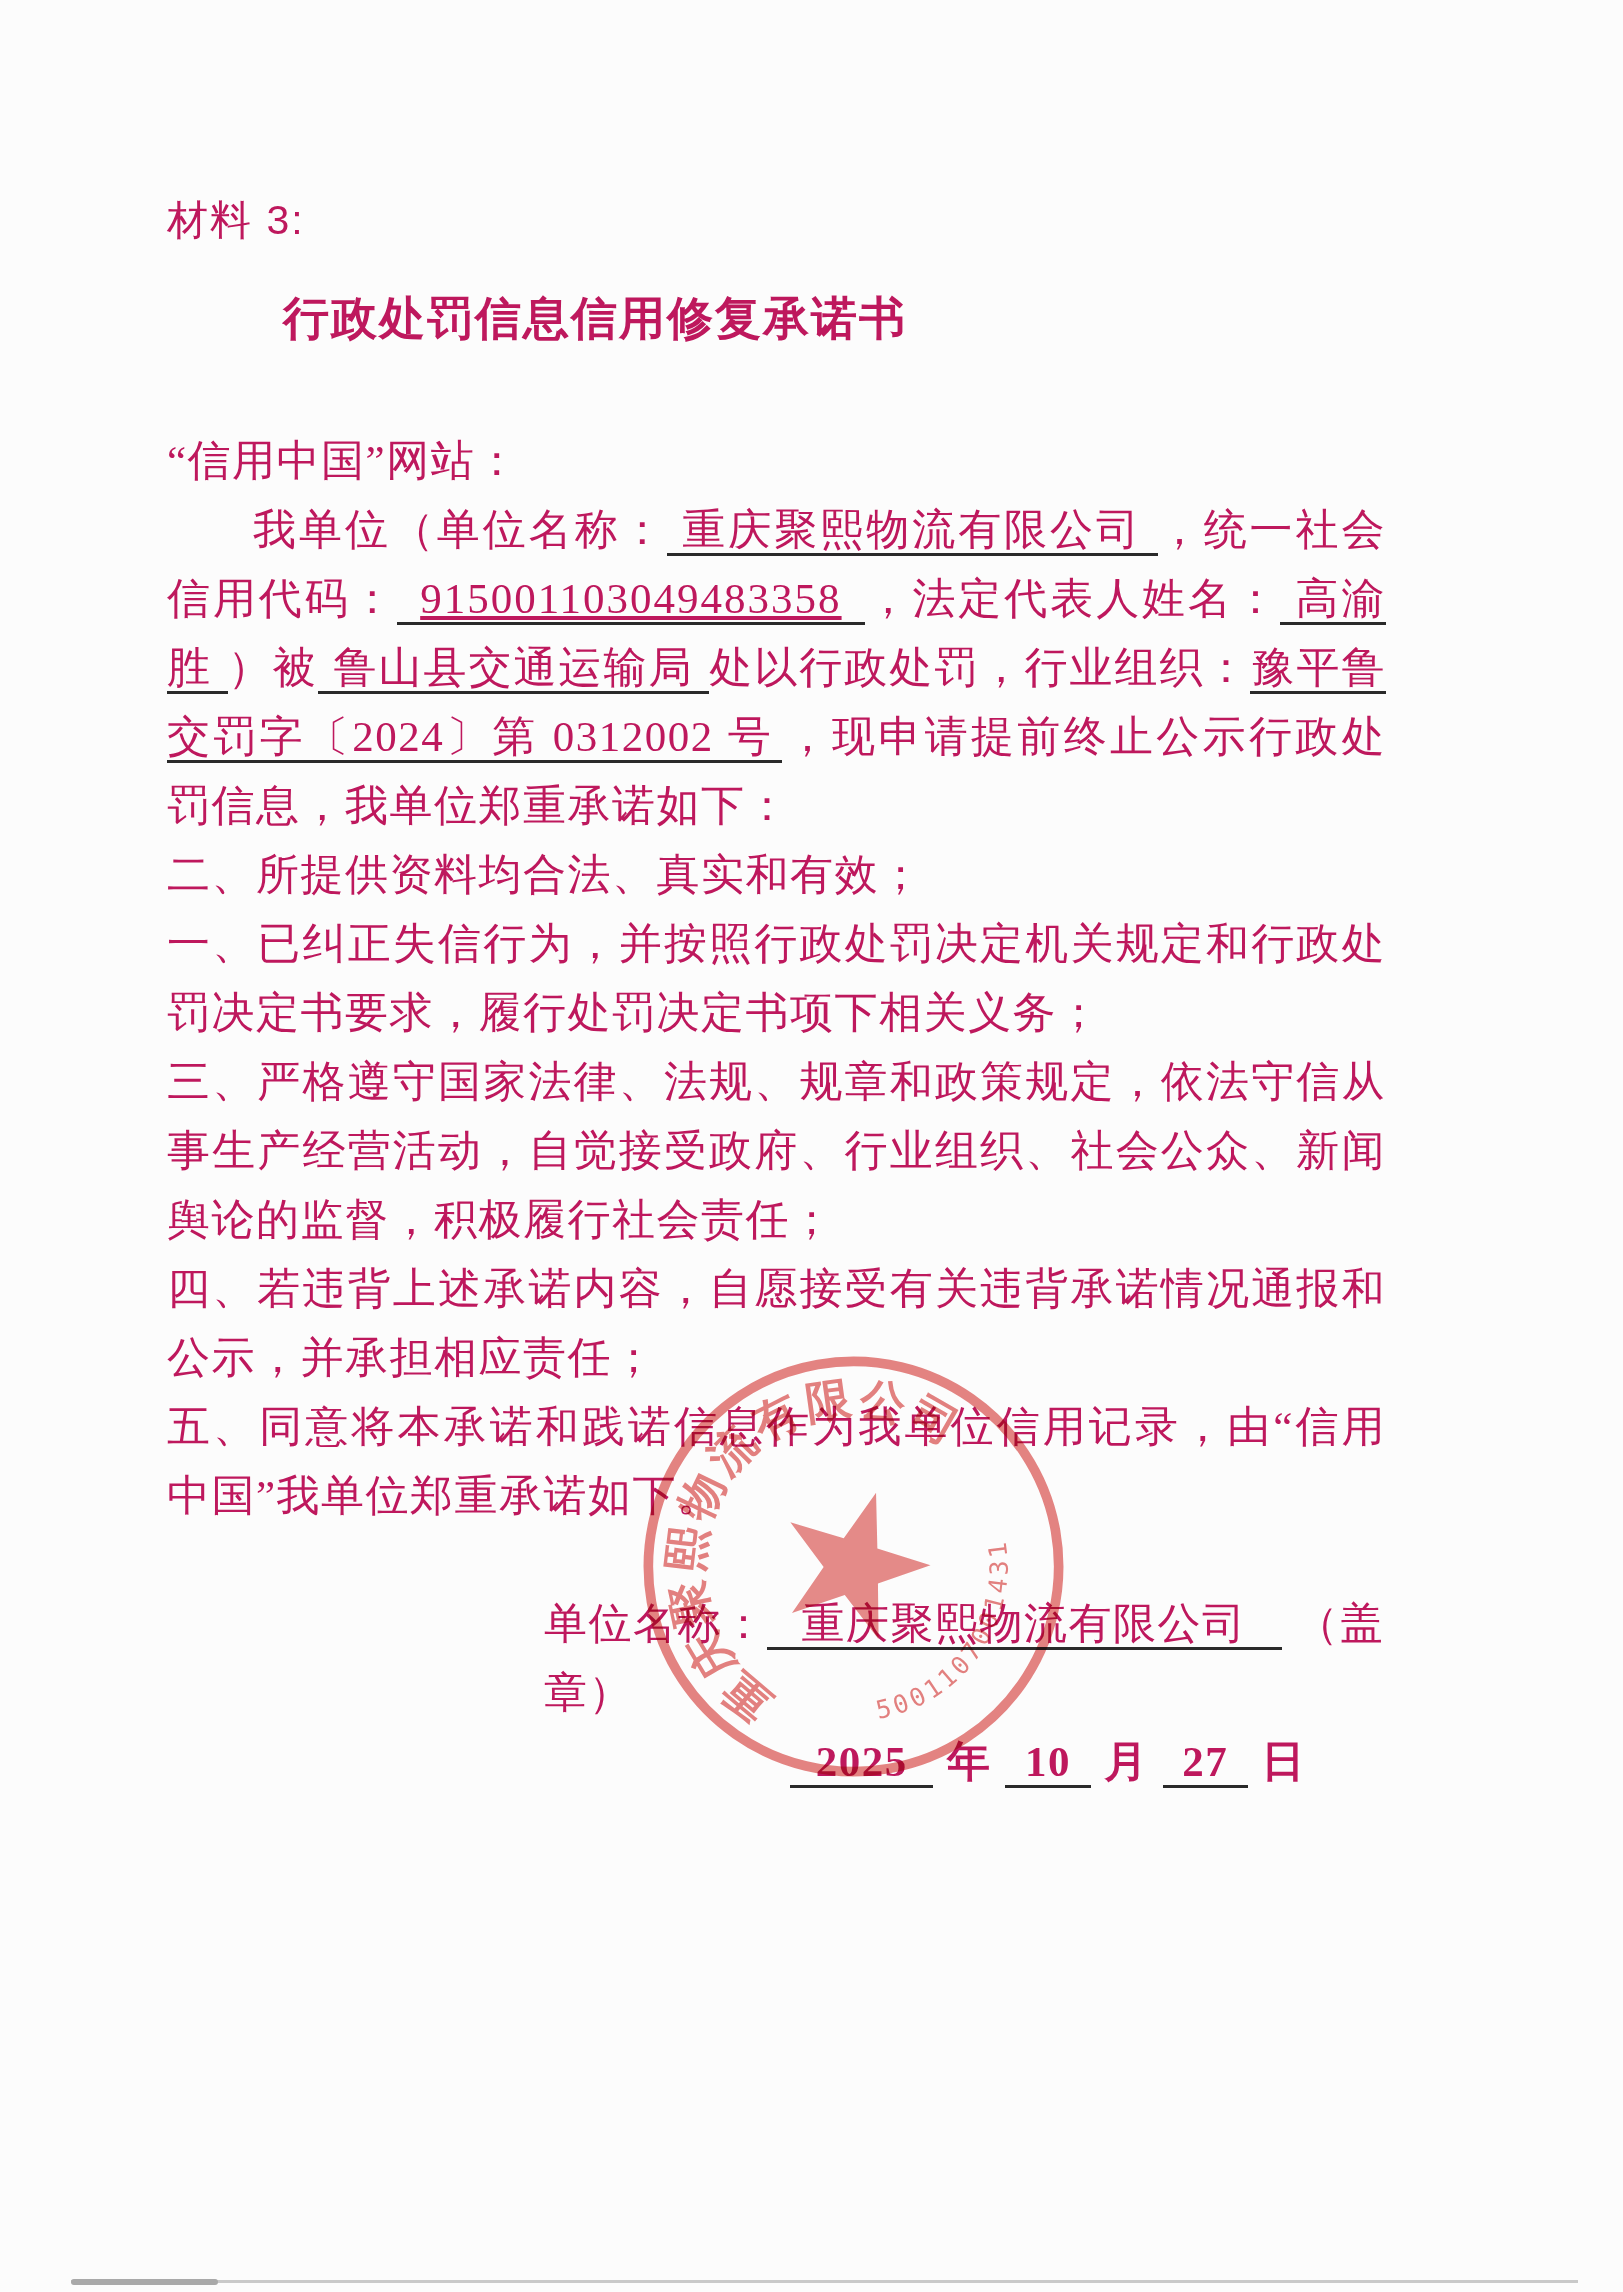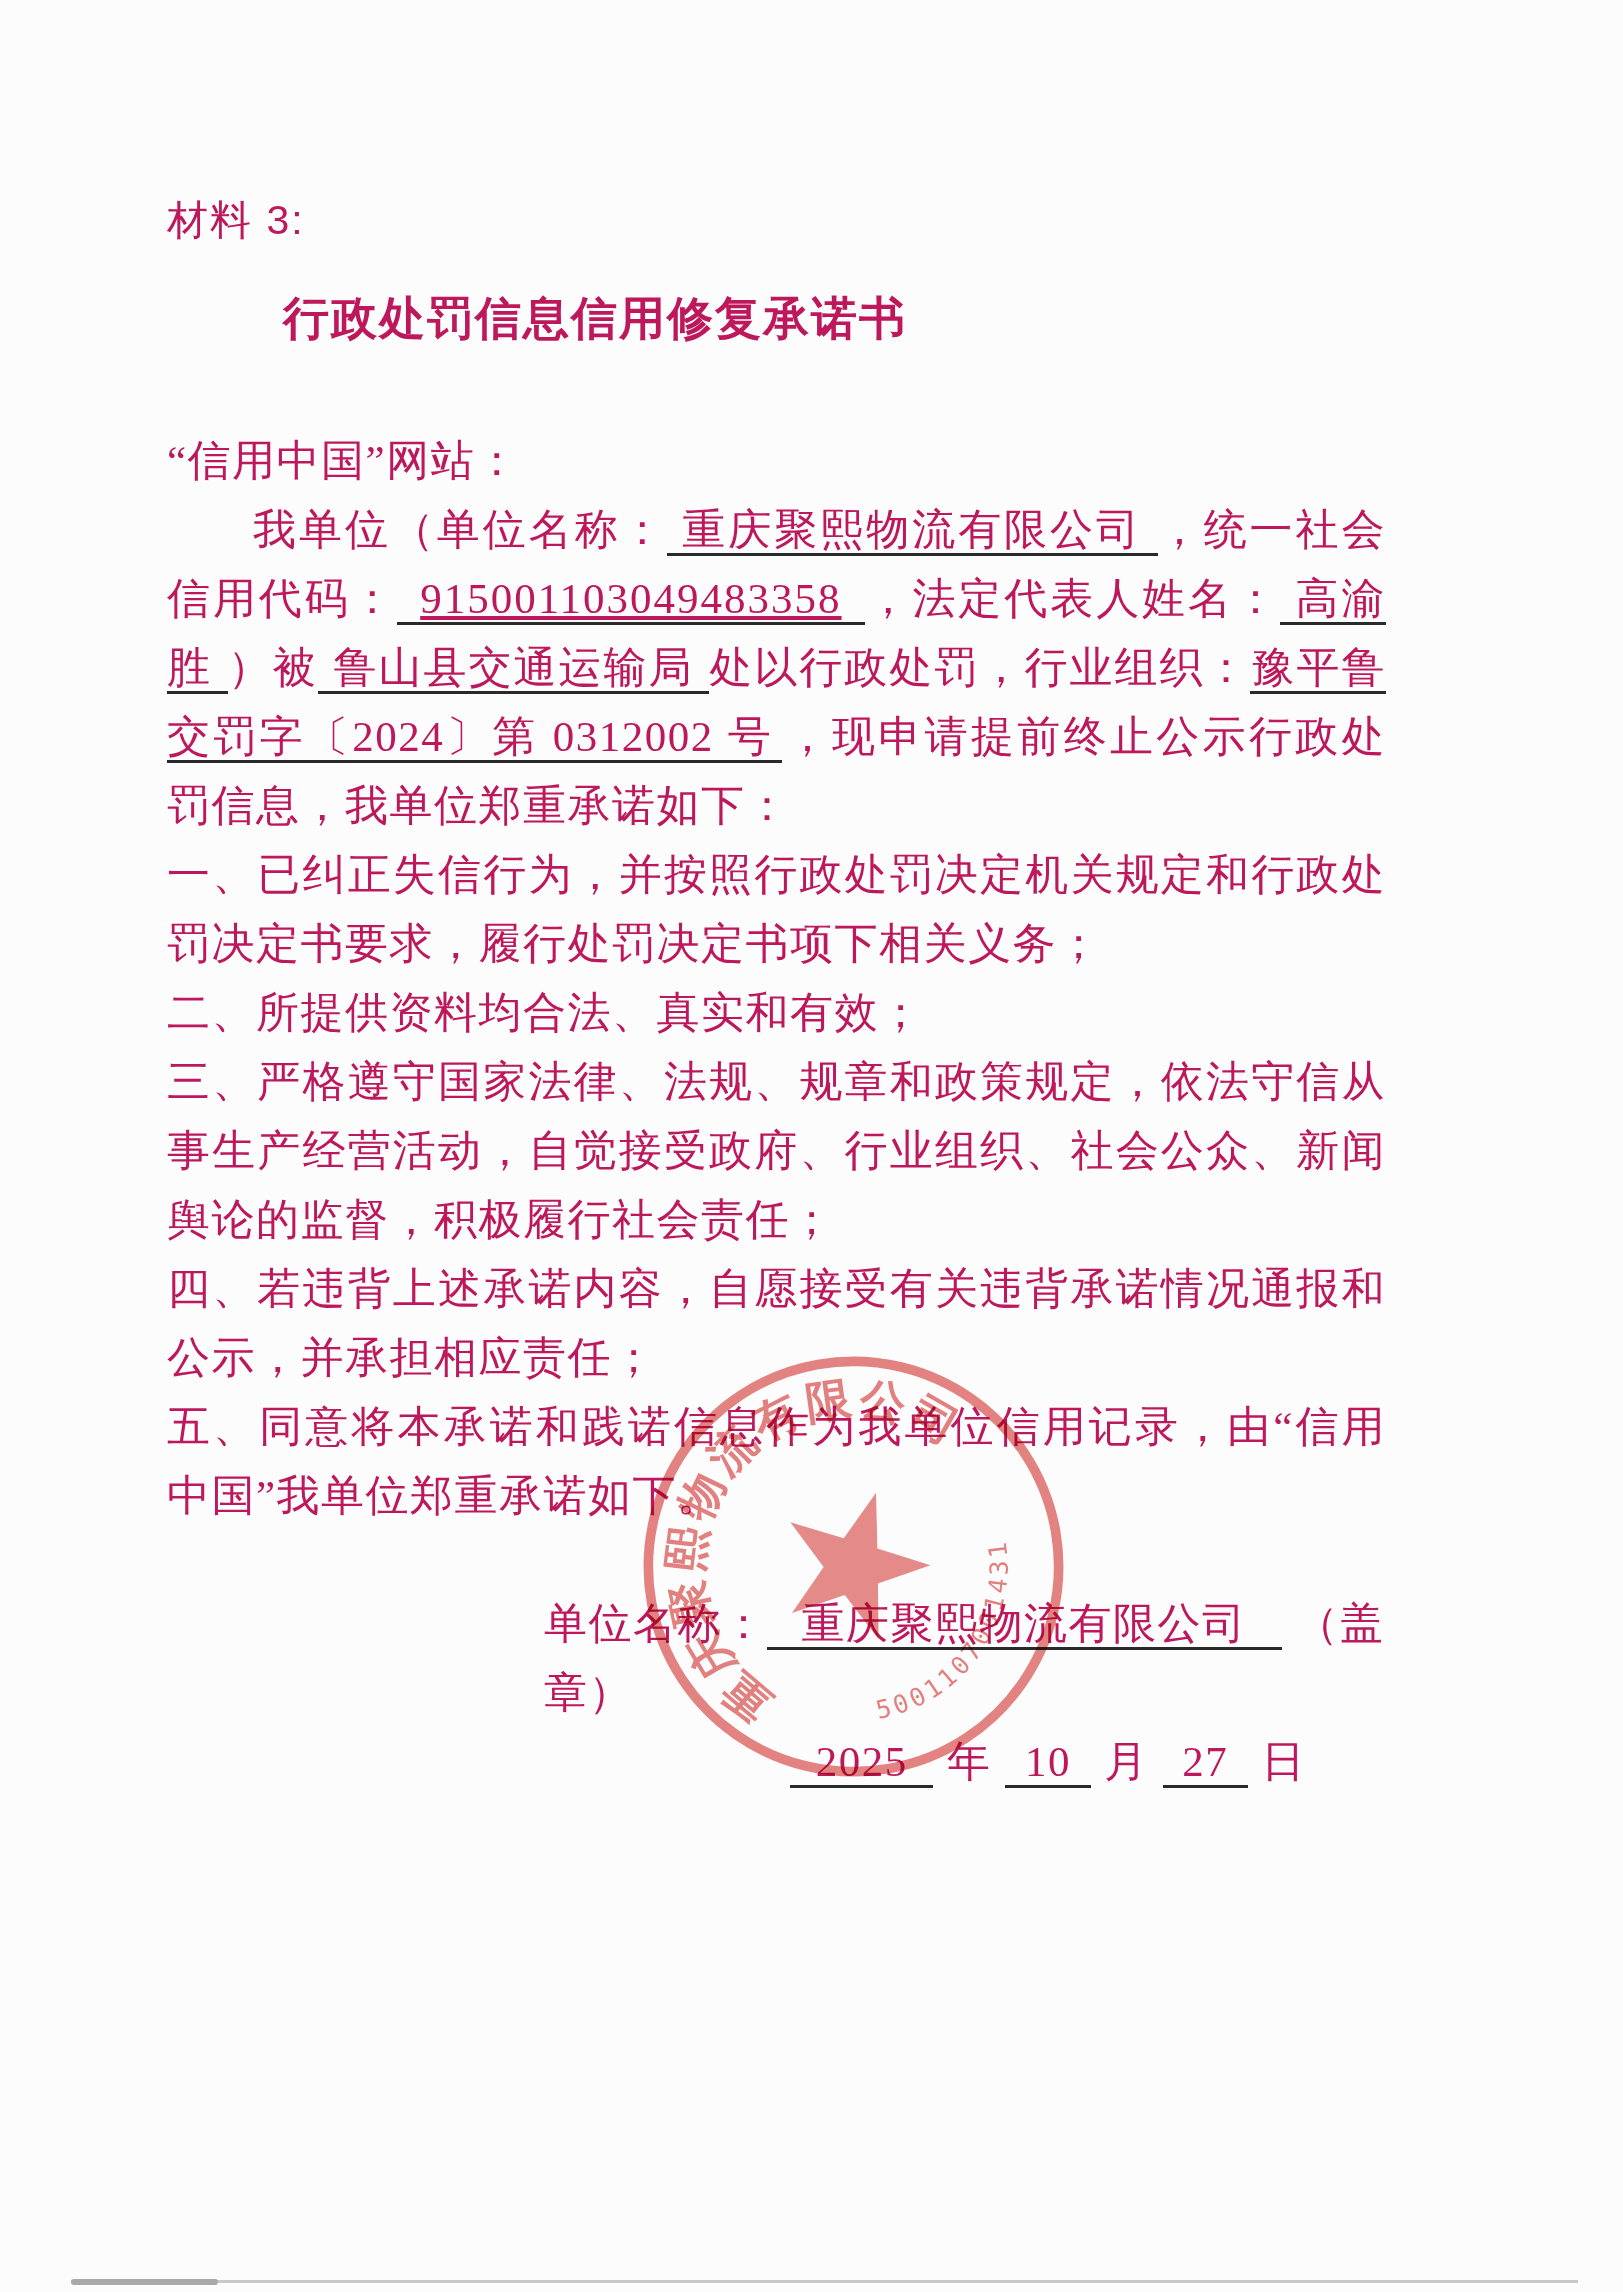--- a/index.html
+++ b/index.html
@@ -28,21 +28,21 @@
   .blank {
     border-bottom:3.4px solid #2a2a2a;
     padding:0 15.7px; white-space:normal;
   }
   .blank.code { padding:0 23.5px; letter-spacing:2px;text-decoration:underline; }
   .blank.doc-no { padding:0 7.8px 0 2px; margin-right:3.9px; }
   .sig-name { margin-top:59px; margin-left:377px; }
   .sig-name .blank { padding:0 35px; }
   .sig-note { margin-left:13.7px; }
   .sig-date { margin-left:377px; text-align:right; padding-right:73px; }
-  .sig-date span { margin:0 6.9px; }
+  .sig-date span { margin:0 6.9px;font-weight:bold; }
   .dblank { border-bottom:3.4px solid #2a2a2a; padding:0 19.6px; }
   .dblank.yr { padding:0 25.5px; }
 
   
   .stamp {
     position:absolute; left:632px; top:1345px; width:443px; height:443px;
     transform:rotate(-55deg);
     mix-blend-mode:multiply; opacity:.74; pointer-events:none;
   }
   .seal-ring { fill:none; stroke:#dd5a58; stroke-width:10; }
@@ -65,22 +65,22 @@
   <div class="doc">
 
     <p class="material">材料 3:</p>
 
     <h1 class="title">行政处罚信息信用修复承诺书</h1>
 
     <p class="salute">“信用中国”网站：</p>
 
     <p class="intro"><span>我单位（单位名称：</span><span class="blank">重庆聚熙物流有限公司</span><span>，统一社会信用代码：</span><span class="blank code">915001103049483358</span><span>，法定代表人姓名：</span><span class="blank">高渝胜</span><span>）被</span><span class="blank">鲁山县交通运输局</span><span>处以行政处罚，行业组织：</span><span class="blank doc-no">豫平鲁交罚字〔2024〕第 0312002 号</span><span>，现申请提前终止公示行政处罚信息，我单位郑重承诺如下：</span></p>
 
+    <p class="item">二、所提供资料均合法、真实和有效；</p>
     <p class="item">一、已纠正失信行为，并按照行政处罚决定机关规定和行政处罚决定书要求，履行处罚决定书项下相关义务；</p>
-    <p class="item">二、所提供资料均合法、真实和有效；</p>
     <p class="item">三、严格遵守国家法律、法规、规章和政策规定，依法守信从事生产经营活动，自觉接受政府、行业组织、社会公众、新闻舆论的监督，积极履行社会责任；</p>
     <p class="item">四、若违背上述承诺内容，自愿接受有关违背承诺情况通报和公示，并承担相应责任；</p>
     <p class="item">五、同意将本承诺和践诺信息作为我单位信用记录，由“信用中国”我单位郑重承诺如下。</p>
 
     <div class="sig-name"><span>单位名称：</span><span class="blank">重庆聚熙物流有限公司</span><span class="sig-note">（盖章）</span></div>
 
     <div class="sig-date"><span class="dblank yr">2025</span><span>年</span><span class="dblank">10</span><span>月</span><span class="dblank">27</span><span>日</span></div>
   </div>
 
   <svg class="stamp" viewBox="0 0 460 460" aria-hidden="true">

